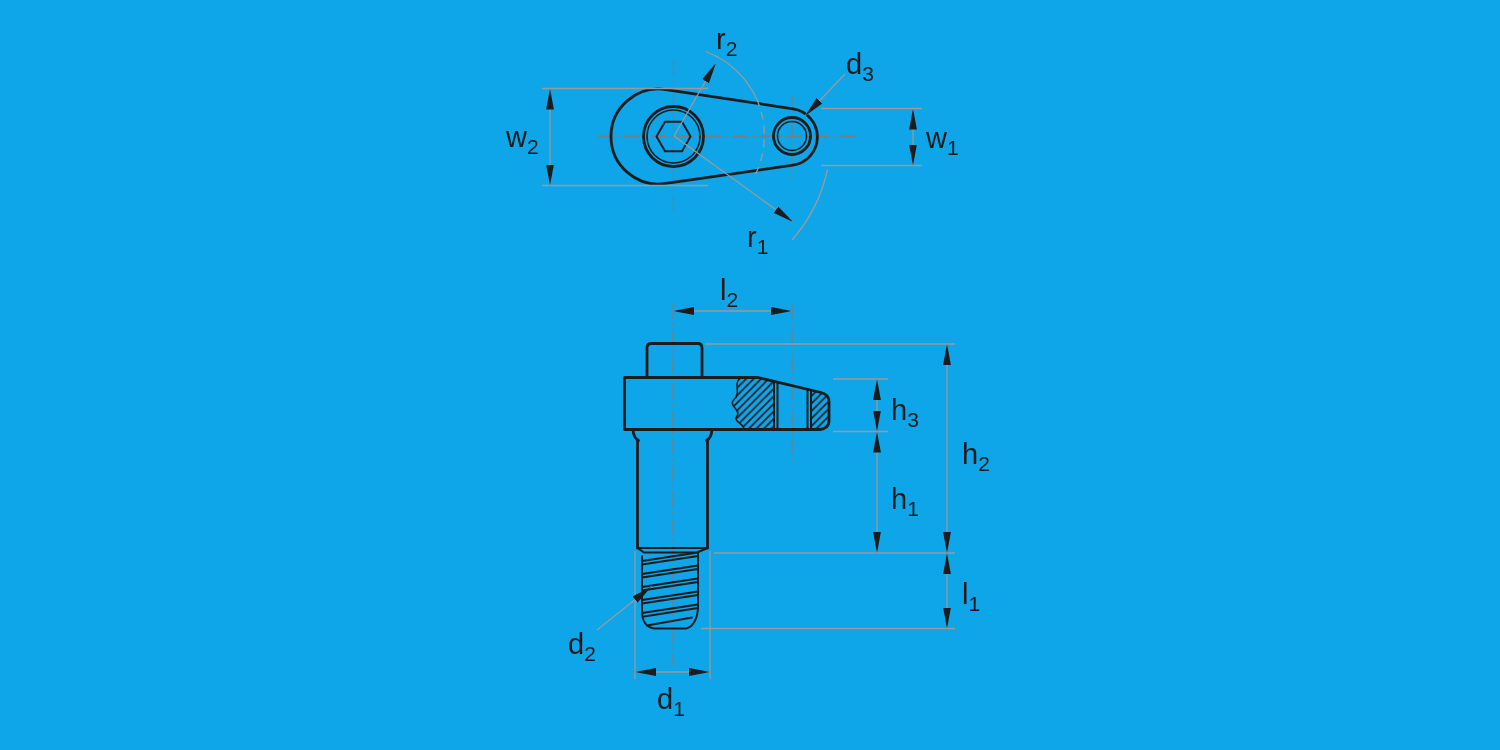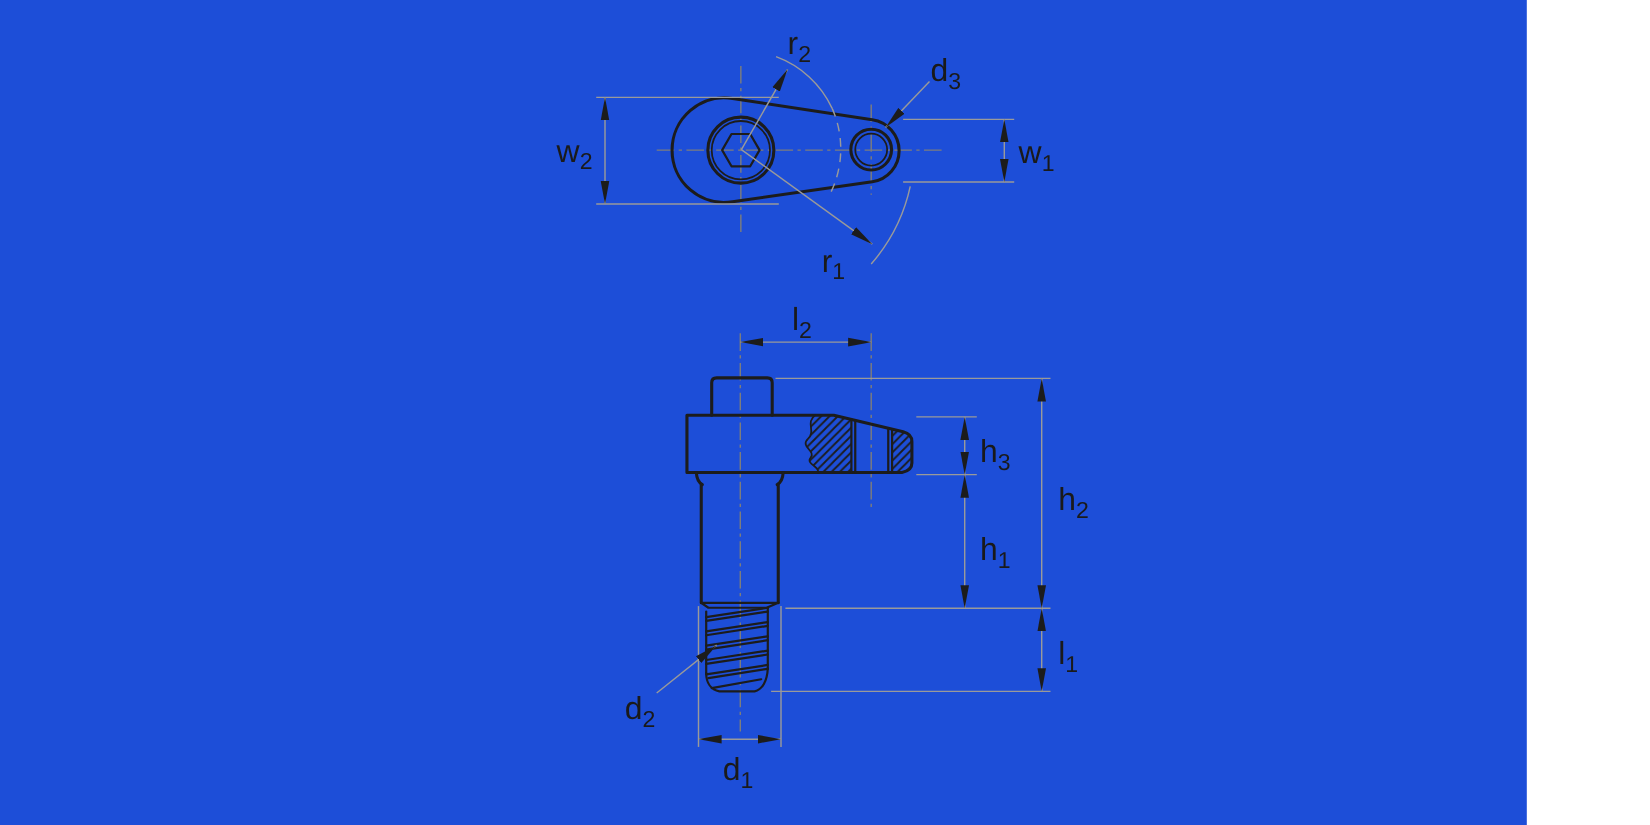--- a/index.html
+++ b/index.html
@@ -1,16 +1,16 @@
 <!DOCTYPE html>
 <html><head>
 <meta charset="utf-8">
 <style>
   html,body{margin:0;padding:0;background:#ffffff;}
-  .drawing-page{position:relative;width:1388px;height:750px;background:#1d4ed8;overflow:hidden;
+  .drawing-page{position:relative;width:1500px;height:750px;background:#0ea5e9;overflow:hidden;
     font-family:"Liberation Sans", sans-serif;}
   svg{display:block;}
   .part{fill:none;stroke-linejoin:round;stroke-linecap:round;}
   .sw-heavy{stroke-width:2.8;}
   .sw-med{stroke-width:2;}
   .sw-thin{stroke-width:1.6;}
   .dims{fill:none;stroke-width:1.3;}
   .cl{fill:none;stroke-width:1.3;stroke-dasharray:16 4 3 4;}
   .hidden-arc{stroke-dasharray:8 6;}
   .hatch-fill{stroke:none;}

